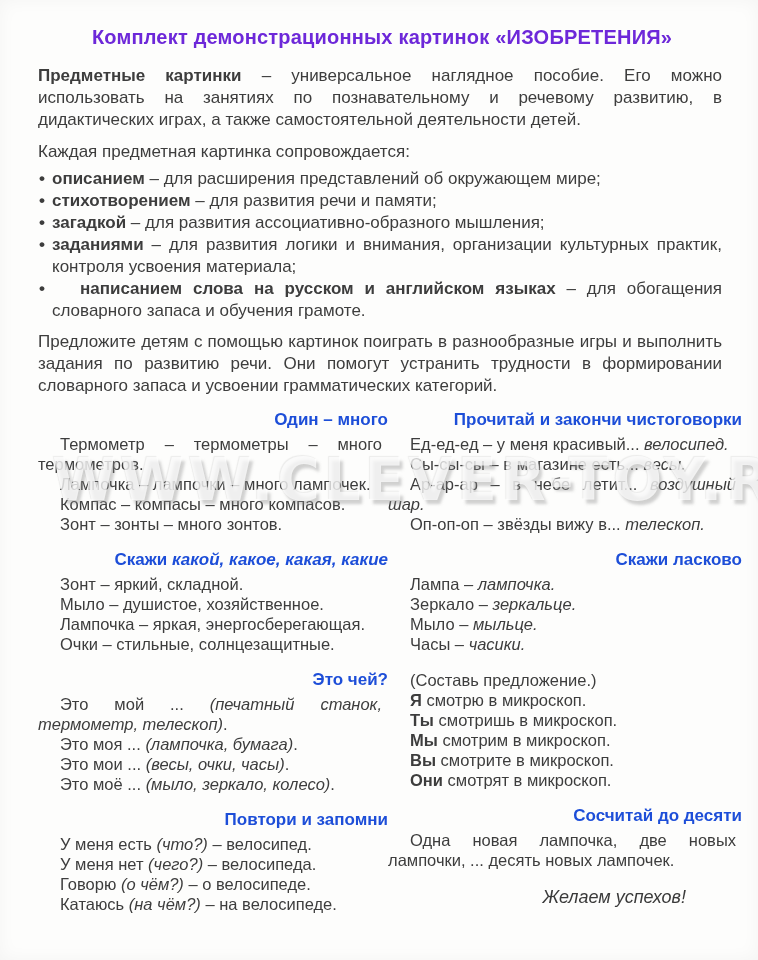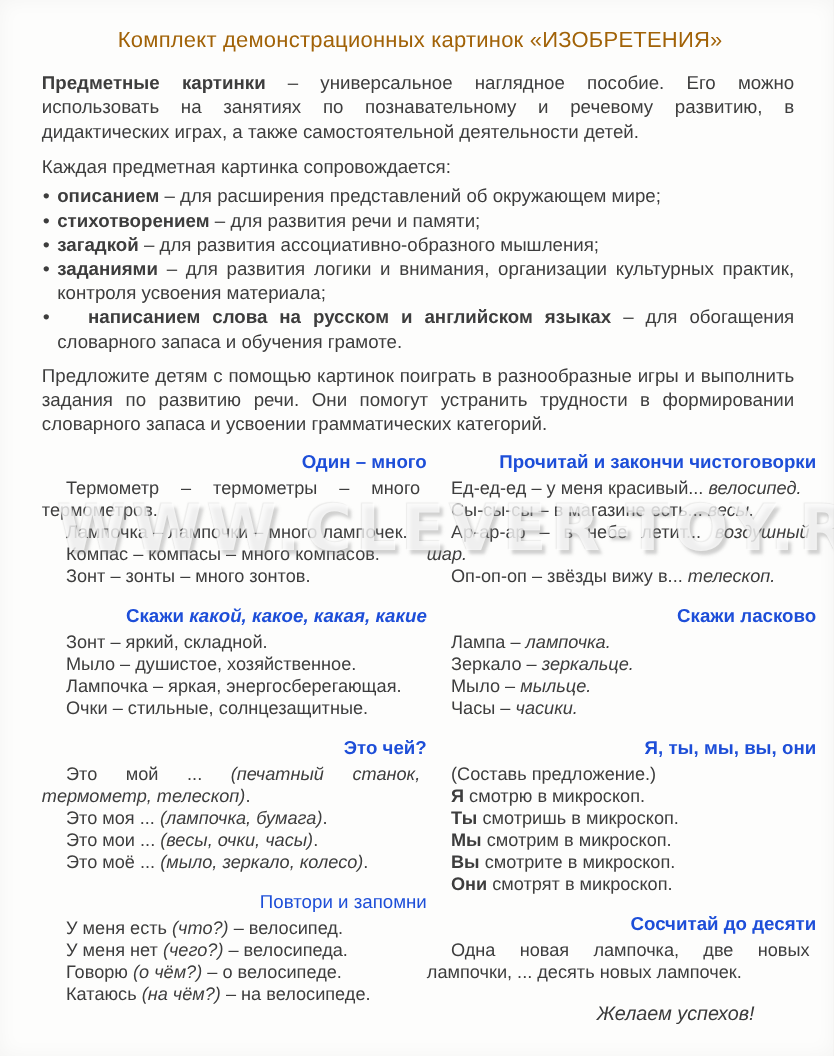--- a/index.html
+++ b/index.html
@@ -5,21 +5,21 @@
   html,body { margin:0; padding:0; }
   body { background:#e9e7e4; font-family:"Liberation Sans", sans-serif; }
   .page {
     position:relative; width:758px; height:960px; margin:0 auto;
     background:#fdfdfc; overflow:hidden; color:#3d3d3d;
     box-shadow:inset 0 0 18px rgba(0,0,0,0.04);
   }
   .content { padding:26px 16px 0 38px; }
   .title {
     margin:0 16px 16px 0; text-align:center;
-    font-size:20px; font-weight:normal; color:#a16207; letter-spacing:0.2px;
+    font-size:20px; font-weight:bold; color:#6d28d9; letter-spacing:0.2px;
   }
   .intro { padding-right:20px; font-size:17px; line-height:22px; text-align:justify; }
   .para { margin:0 0 10px; }
   .para.tight { margin:0 0 5px; }
   .lead { font-weight:bold; }
   ul.bullets { margin:0 0 9px; padding:0; list-style:none; }
   ul.bullets li { position:relative; padding-left:14px; text-align:justify; }
   ul.bullets li::before { content:"•"; position:absolute; left:1px; top:0; font-weight:bold; }
   .cols { display:flex; margin-top:13px; }
   .col.left  { width:350px; flex:0 0 350px; }
@@ -86,21 +86,21 @@
             <div class="line"><span>Очки – стильные, солнцезащитные.</span></div>
           </section>
           <section>
             <h3 class="sec-heading"><span style="font-weight: bold;">Это чей?</span></h3>
             <div class="line"><span>Это мой ... </span><span style="font-style: italic;">(печатный станок, термометр, телескоп)</span><span>.</span></div>
             <div class="line"><span>Это моя ... </span><span style="font-style: italic;">(лампочка, бумага)</span><span>.</span></div>
             <div class="line"><span>Это мои ... </span><span style="font-style: italic;">(весы, очки, часы)</span><span>.</span></div>
             <div class="line"><span>Это моё ... </span><span style="font-style: italic;">(мыло, зеркало, колесо)</span><span>.</span></div>
           </section>
           <section>
-            <h3 class="sec-heading"><span style="font-weight: normal;">Повтори и запомни</span></h3>
+            <h3 class="sec-heading"><span style="font-weight: bold;">Повтори и запомни</span></h3>
             <div class="line"><span>У меня есть </span><span style="font-style: italic;">(что?)</span><span> – велосипед.</span></div>
             <div class="line"><span>У меня нет </span><span style="font-style: italic;">(чего?)</span><span> – велосипеда.</span></div>
             <div class="line"><span>Говорю </span><span style="font-style: italic;">(о чём?)</span><span> – о велосипеде.</span></div>
             <div class="line"><span>Катаюсь </span><span style="font-style: italic;">(на чём?)</span><span> – на велосипеде.</span></div>
           </section>
         </div>
       <div class="col right">
         <div>
             <section>
               <h3 class="sec-heading"><span style="font-weight: bold;">Прочитай и закончи чистоговорки</span></h3>
@@ -110,21 +110,20 @@
               <div class="line"><span>Оп-оп-оп – звёзды вижу в... </span><span style="font-style: italic;">телескоп.</span></div>
             </section>
             <section>
               <h3 class="sec-heading"><span style="font-weight: bold;">Скажи ласково</span></h3>
               <div class="line"><span>Лампа – </span><span style="font-style: italic;">лампочка.</span></div>
               <div class="line"><span>Зеркало – </span><span style="font-style: italic;">зеркальце.</span></div>
               <div class="line"><span>Мыло – </span><span style="font-style: italic;">мыльце.</span></div>
               <div class="line"><span>Часы – </span><span style="font-style: italic;">часики.</span></div>
             </section>
             <section>
-              <h3 class="sec-heading"><span style="font-weight: bold;">Я, ты, мы, вы, они</span></h3>
               <div class="line"><span>(Составь предложение.)</span></div>
               <div class="line"><span style="font-weight: bold;">Я</span><span> смотрю в микроскоп.</span></div>
               <div class="line"><span style="font-weight: bold;">Ты</span><span> смотришь в микроскоп.</span></div>
               <div class="line"><span style="font-weight: bold;">Мы</span><span> смотрим в микроскоп.</span></div>
               <div class="line"><span style="font-weight: bold;">Вы</span><span> смотрите в микроскоп.</span></div>
               <div class="line"><span style="font-weight: bold;">Они</span><span> смотрят в микроскоп.</span></div>
             </section>
             <section>
               <h3 class="sec-heading"><span style="font-weight: bold;">Сосчитай до десяти</span></h3>
               <div class="line"><span>Одна новая лампочка, две новых лампочки, ... десять новых лампочек.</span></div>

